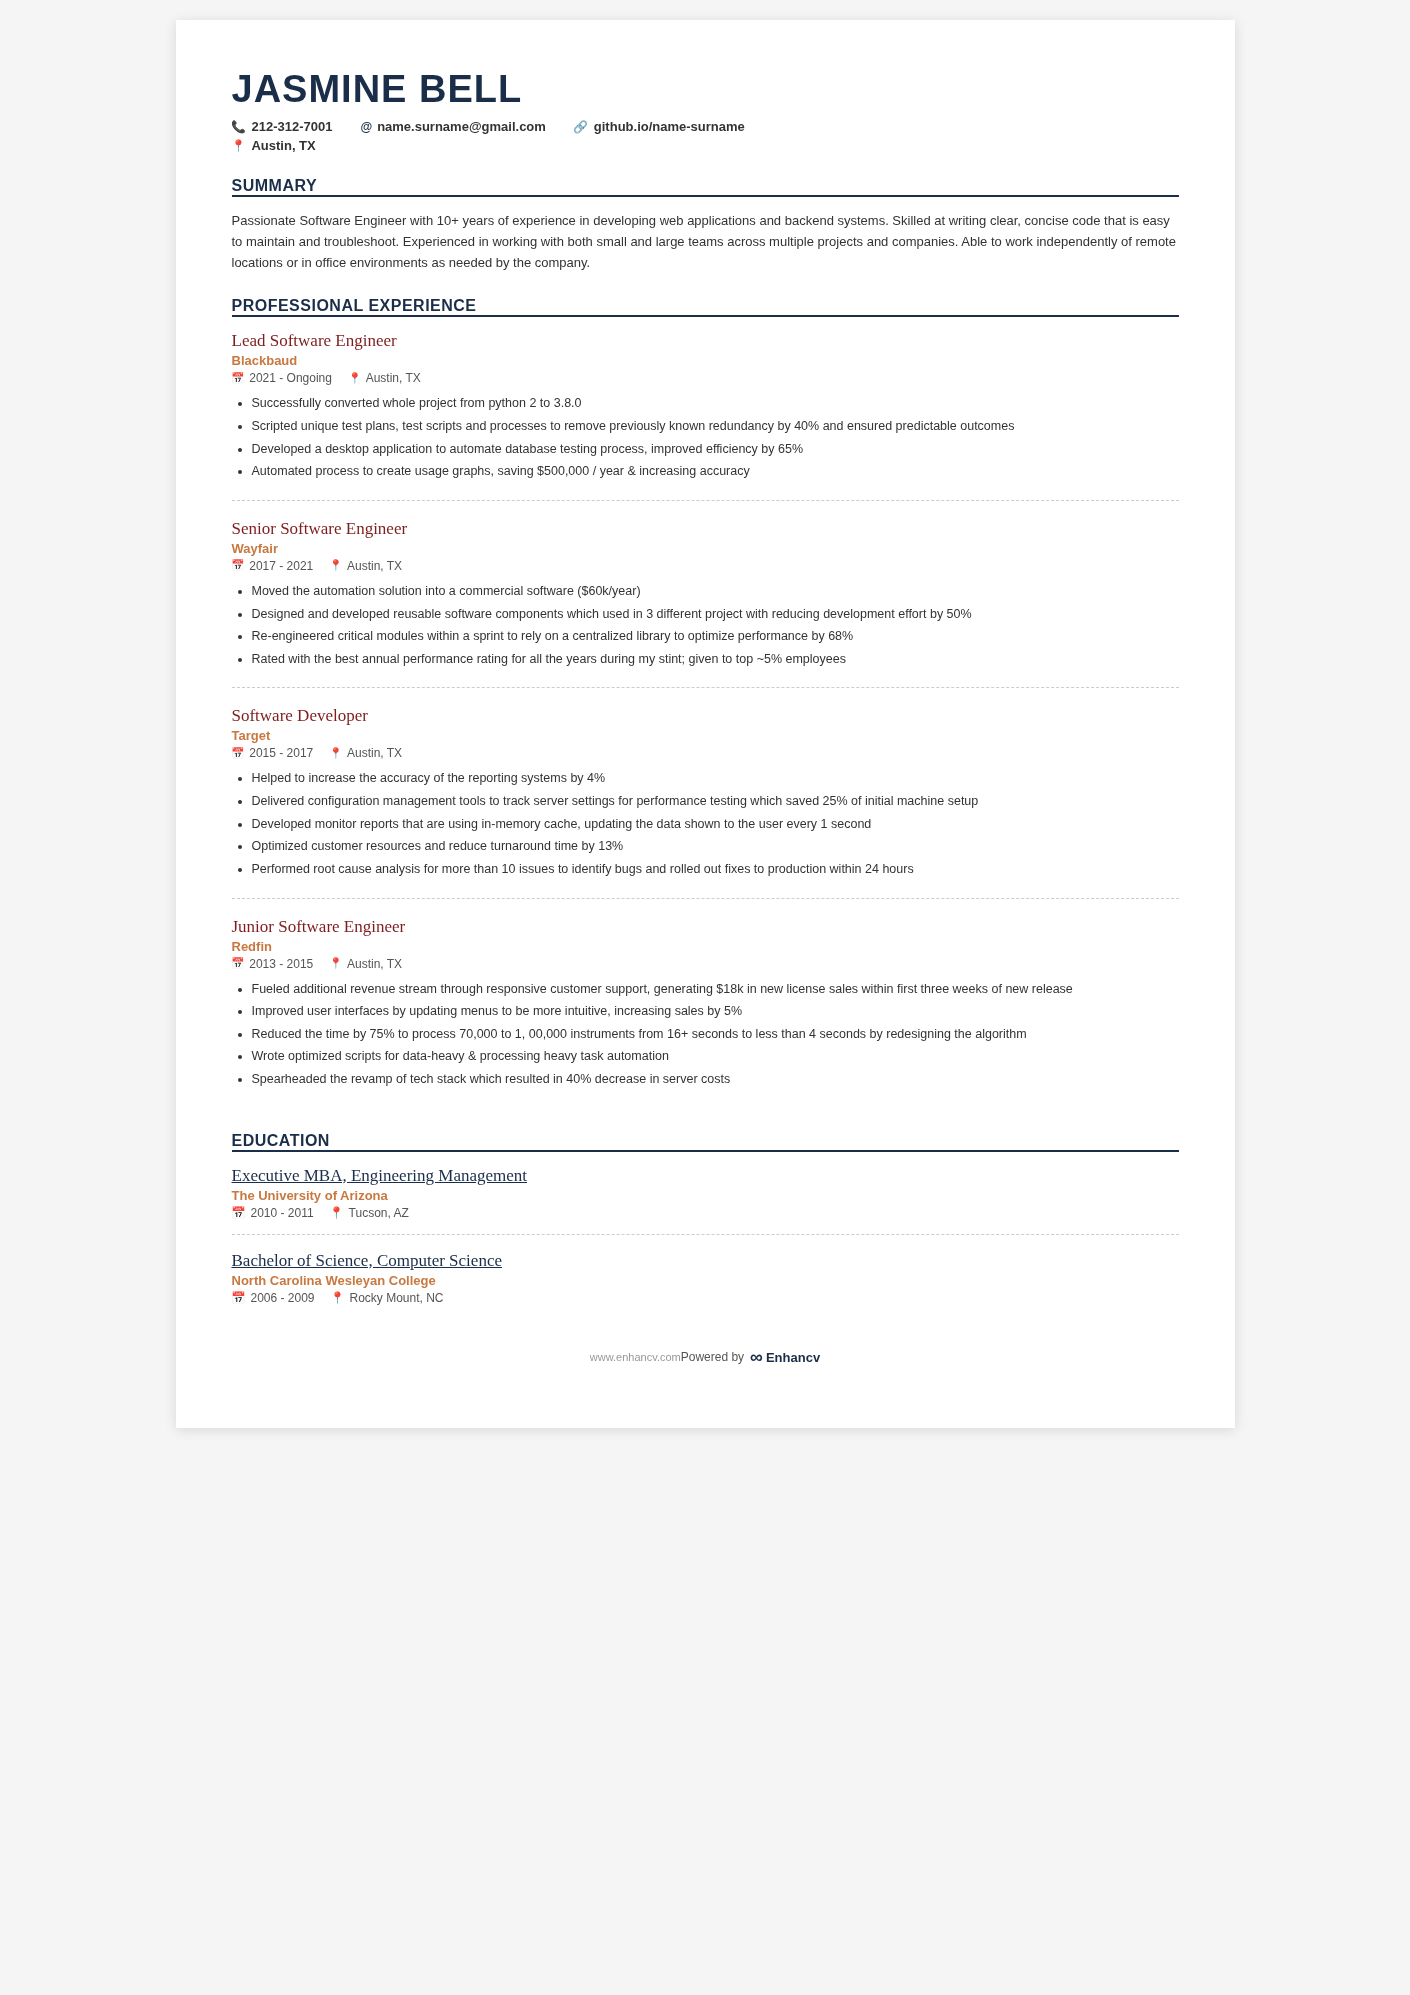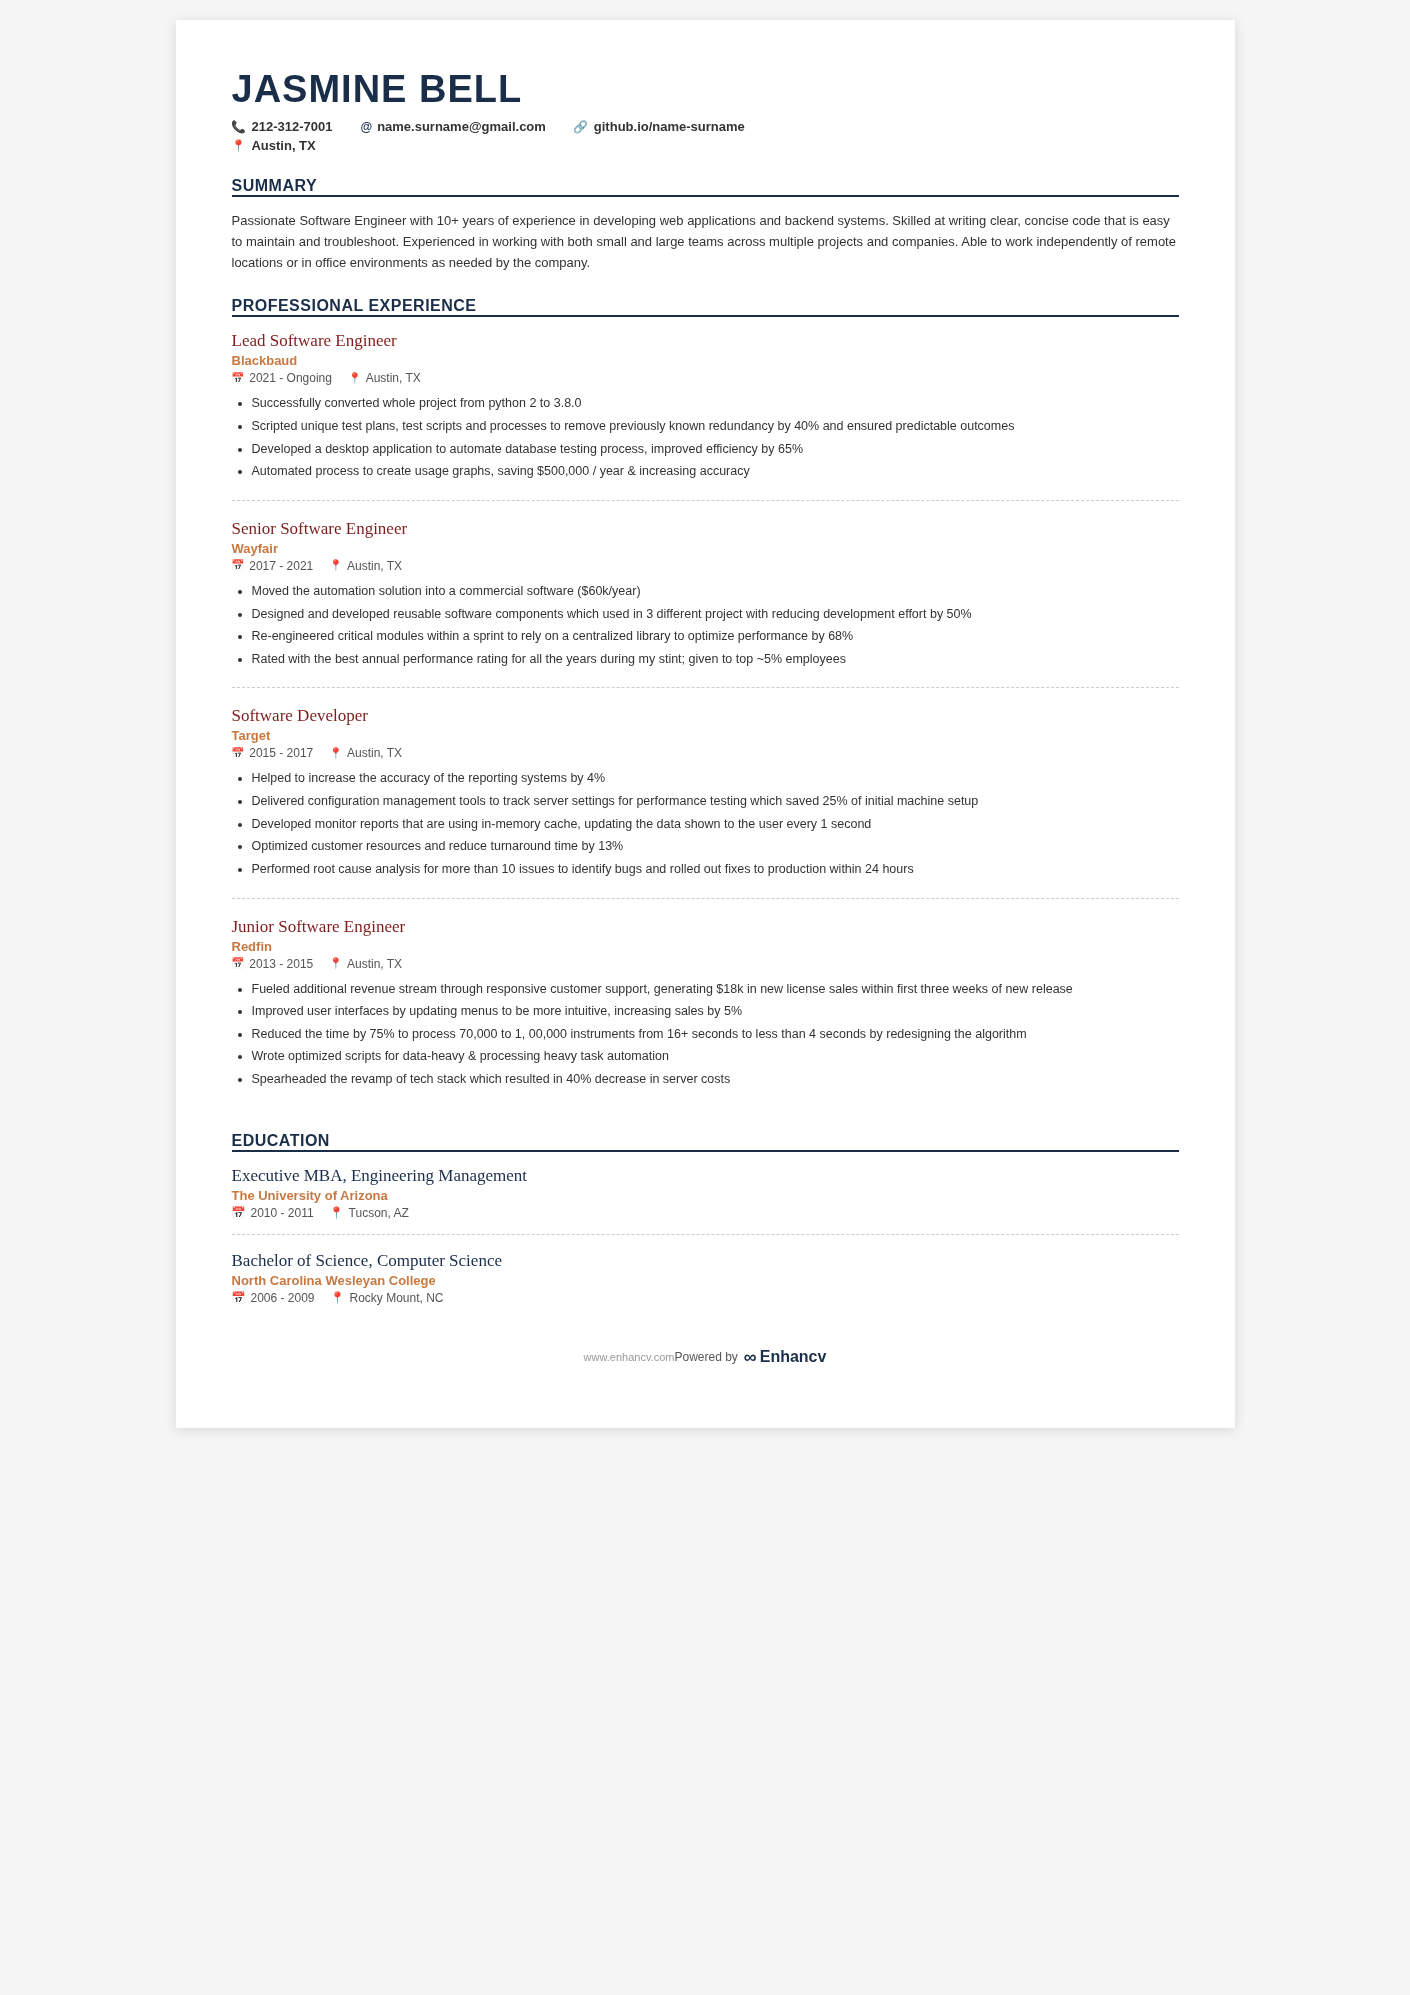--- a/index.html
+++ b/index.html
@@ -153,20 +153,21 @@
     }
     .edu-entry:last-child {
       border-bottom: none;
     }
     .edu-degree {
       font-family: Georgia, serif;
       font-size: 17px;
       font-weight: normal;
       color: #1a2e4a;
       margin-bottom: 2px;
+      text-decoration: underline;
     }
     .edu-school {
       font-family: Arial, sans-serif;
       font-size: 13px;
       font-weight: 700;
       color: #c87941;
       margin-bottom: 3px;
     }
     .edu-meta {
       display: flex;
@@ -205,21 +206,21 @@
       gap: 3px;
     }
     .logo-infinity {
       font-size: 18px;
       color: #1a2e4a;
       font-weight: bold;
     }
     .logo-text {
       font-weight: 700;
       color: #1a2e4a;
-      font-size: 16px;
+      font-size: 13px;
     }
   </style>
 </head>
 <body>
 
 <div class="page">
 
   <div>
     <div class="header-name">JASMINE BELL</div>
     <div class="contact-row">

